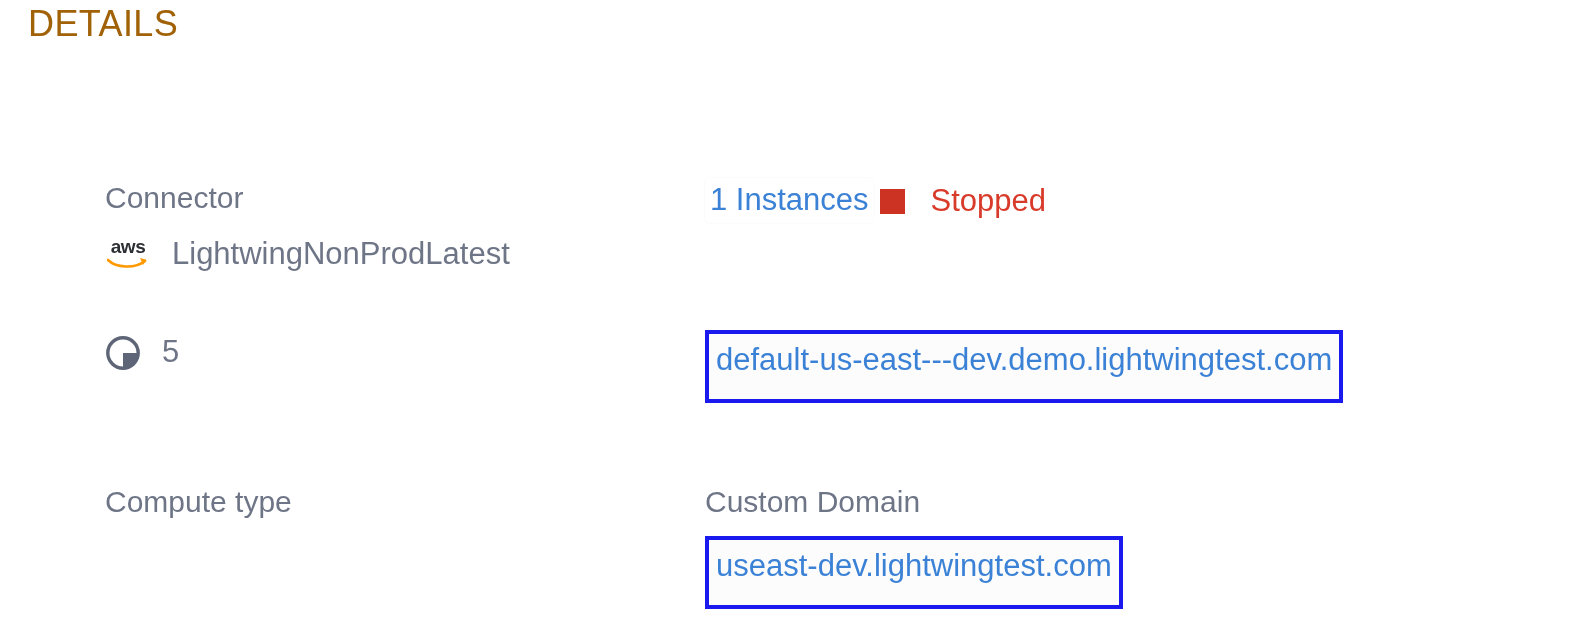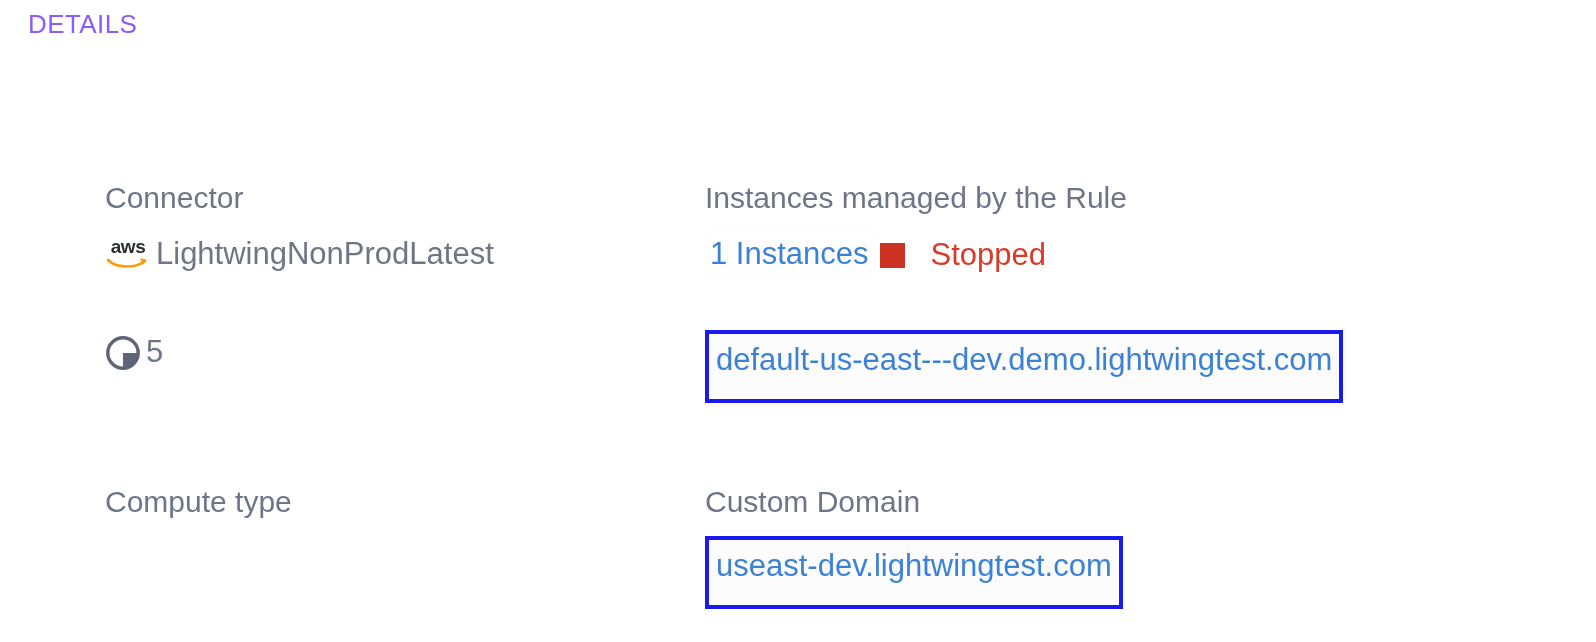--- a/index.html
+++ b/index.html
@@ -20,23 +20,23 @@
     position: absolute;
     inset: 0;
     background: #ffffff;
   }
 
   
   .section-header {
     position: absolute;
     left: 28px;
     top: 4px;
-    font-size: 26px;
+    font-size: 36px;
     letter-spacing: 0.4px;
-    color: #8b5cf6;
+    color: #a16207;
     font-weight: 400;
     line-height: 40px;
     white-space: nowrap;
   }
 
   
   .details-grid {
     position: absolute;
     left: 105px;
     top: 178px;
@@ -62,21 +62,21 @@
     margin: 0 0 14px 0;
   }
   .detail-value {
     font-size: 31px;
     color: #6e7586;
     font-weight: 400;
     line-height: 44px;
     white-space: nowrap;
     display: flex;
     align-items: center;
-    gap: 5px;
+    gap: 21px;
   }
 
   
   .aws-icon {
     display: inline-block;
     width: 46px;
     height: 34px;
     position: relative;
     flex: 0 0 auto;
     top: 1px;
@@ -199,21 +199,20 @@
             <svg class="aws-swoosh" viewBox="0 0 42 15" xmlns="http://www.w3.org/2000/svg">
               <path d="M1 5 C 9 13, 28 14, 38 6" stroke="#ff9900" stroke-width="2.6" fill="none" stroke-linecap="round"></path>
               <path d="M33 3 L 39.5 4.8 L 36 10 Z" fill="#ff9900"></path>
             </svg>
           </span>
           <span>LightwingNonProdLatest</span>
         </div>
       </div>
 
       <div class="detail-col col-right">
-        <div class="detail-label">Instances managed by the Rule</div>
         <div class="detail-value instances-line">
           <span class="instances-link">1 Instances</span>
           <span class="status-swatch"></span>
           <span class="status-text">Stopped</span>
         </div>
       </div>
 
     </div>
 
     <div class="detail-row">

